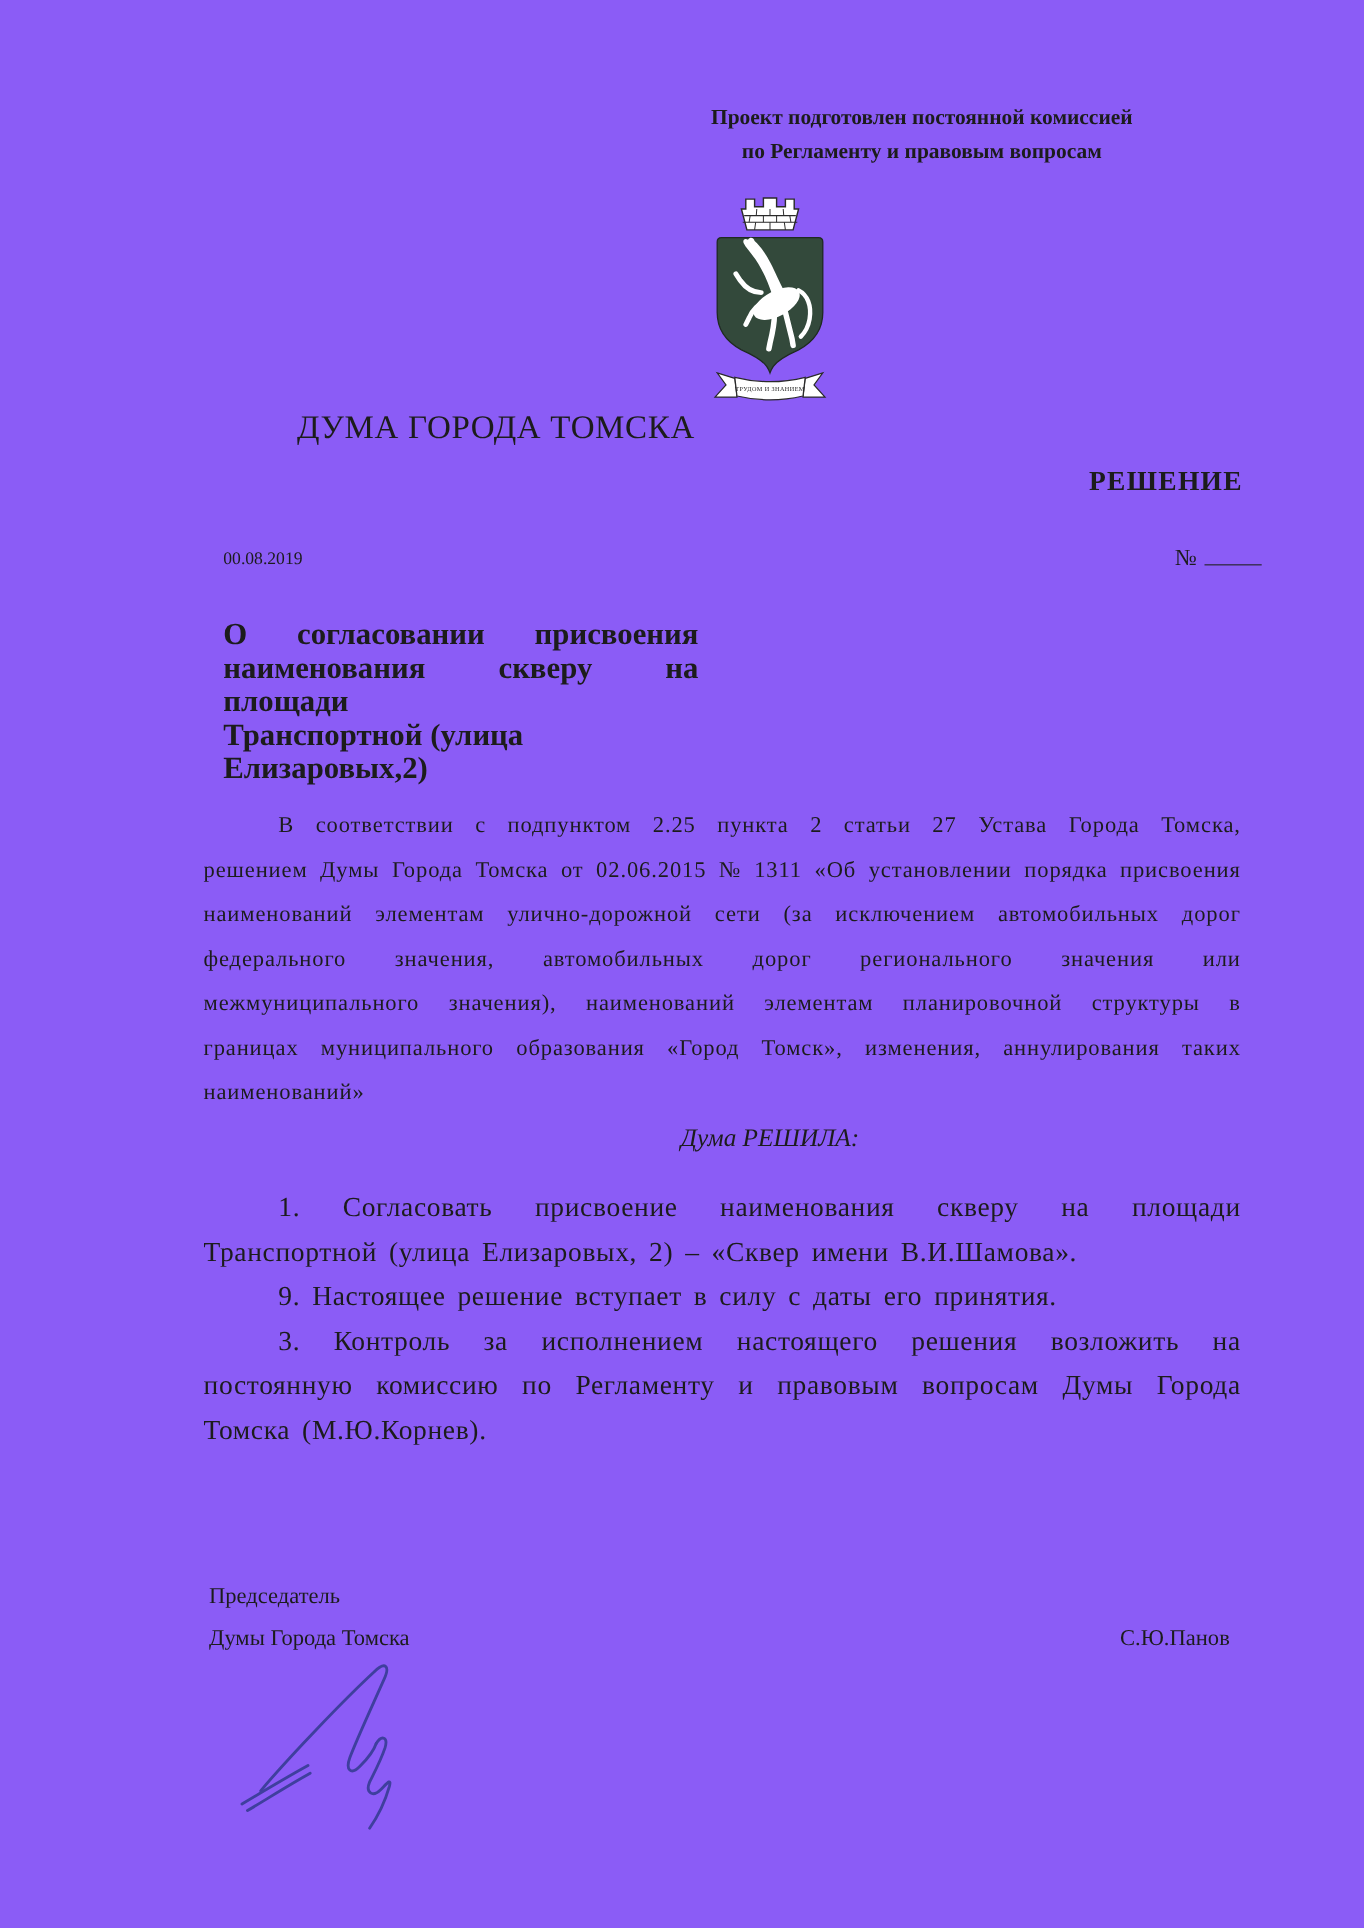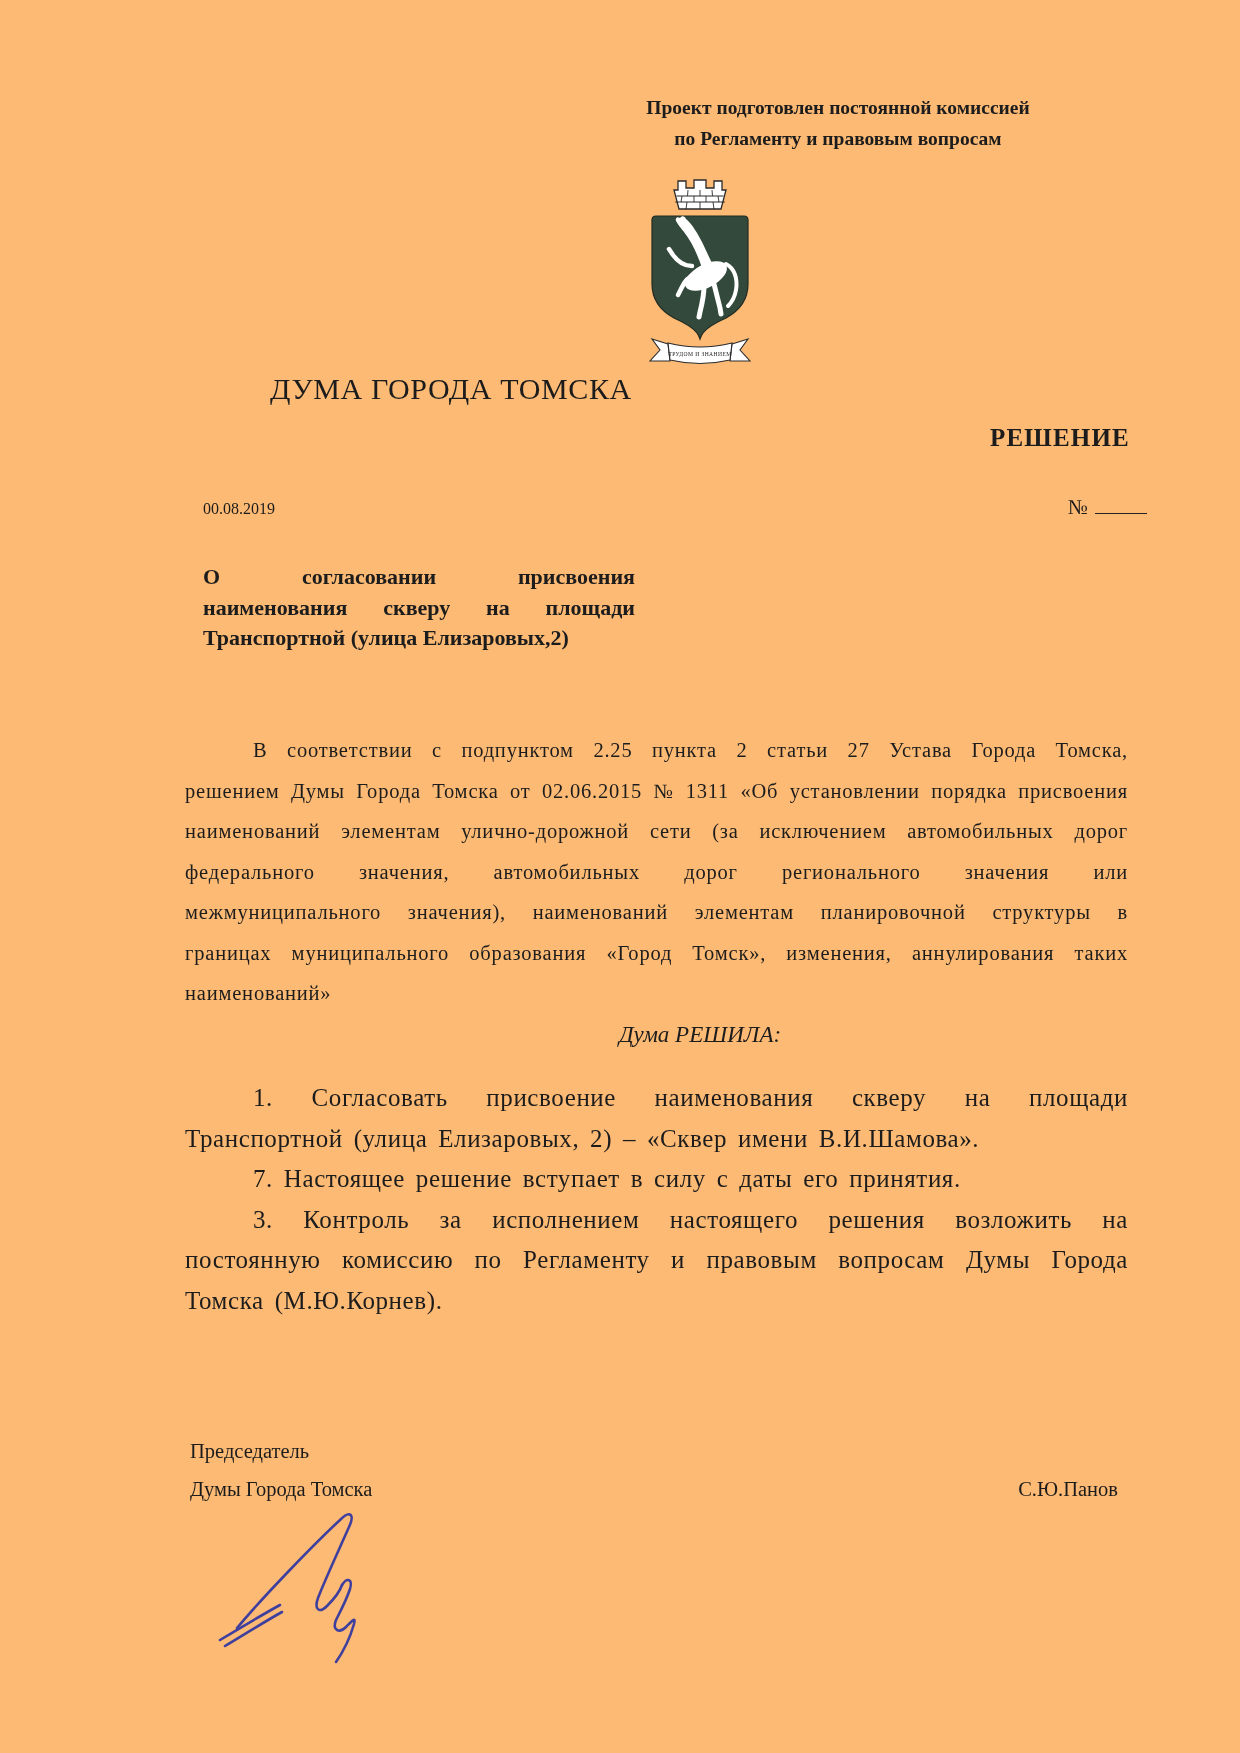--- a/index.html
+++ b/index.html
@@ -1,17 +1,17 @@
 <!DOCTYPE html>
 <html lang="ru"><head>
 <meta charset="utf-8">
 <style>
   html,body { margin:0; padding:0; background:#ffffff; }
   .page {
-    position:relative; width:1240px; height:1753px; background:#fdba74;
+    position:relative; width:1240px; height:1753px; background:#8b5cf6;
     font-family:"Liberation Serif", serif; color:#1c1c1c; overflow:hidden;
   }
   
   .header-note {
     position:absolute; top:92px; right:172px; width:460px;
     text-align:center; font-weight:bold; font-size:19.5px; line-height:31px;
   }
   
   .emblem { position:absolute; left:640px; top:176px; width:120px; height:192px; }
   svg text { font-family:"Liberation Serif", serif; }
@@ -22,21 +22,21 @@
   }
   .doctype {
     position:absolute; left:270px; top:424px; width:860px; margin:0;
     text-align:right; font-size:25px; font-weight:bold; letter-spacing:1.2px;
   }
   
   .meta-date { position:absolute; left:203px; top:500px; font-size:16px; }
   .meta-num  { position:absolute; left:1068px; top:492px; font-size:21px; white-space:nowrap; }
   .num-blank { display:inline-block; width:52px; height:1em; border-bottom:1.6px solid #222; margin-left:7px; vertical-align:baseline; }
   
-  .subject { position:absolute; left:203px; top:562px; width:432px; font-size:22px; font-weight:bold; line-height:30.5px; }
+  .subject { position:absolute; left:203px; top:562px; width:432px; font-size:28px; font-weight:bold; line-height:30.5px; }
   .subject .jline { text-align:justify; text-align-last:justify; }
   
   .preamble {
     position:absolute; left:185px; top:730px; width:943px; margin:0;
     font-size:20.5px; line-height:40.5px; text-align:justify; text-indent:68px;
     letter-spacing:0.8px; word-spacing:5px;
   }
   .resolved { position:absolute; left:270px; top:1022px; width:860px; text-align:center; font-size:23px;font-style:italic; }
   .items {
     position:absolute; left:185px; top:1078px; width:943px;
@@ -100,21 +100,21 @@
     <div class="jline">наименования скверу на площади</div>
     <div>Транспортной (улица Елизаровых,2)</div>
   </div>
 
   <p class="preamble">В соответствии с подпунктом 2.25 пункта 2 статьи 27 Устава Города Томска, решением Думы Города Томска от 02.06.2015 № 1311 «Об установлении порядка присвоения наименований элементам улично-дорожной сети (за исключением автомобильных дорог федерального значения, автомобильных дорог регионального значения или межмуниципального значения), наименований элементам планировочной структуры в границах муниципального образования «Город Томск», изменения, аннулирования таких наименований»</p>
 
   <div class="resolved">Дума РЕШИЛА:</div>
 
   <div class="items">
     <p>1. Согласовать присвоение наименования скверу на площади Транспортной (улица Елизаровых, 2) – «Сквер имени В.И.Шамова».</p>
-    <p>7. Настоящее решение вступает в силу с даты его принятия.</p>
+    <p>9. Настоящее решение вступает в силу с даты его принятия.</p>
     <p>3. Контроль за исполнением настоящего решения возложить на постоянную комиссию по Регламенту и правовым вопросам Думы Города Томска (М.Ю.Корнев).</p>
   </div>
 
   <div class="sig-pos">
     <div>Председатель</div>
     <div>Думы Города Томска</div>
   </div>
   <div class="sig-name">С.Ю.Панов</div>
 
   <svg class="sig-draw" viewBox="0 0 185 165" xmlns="http://www.w3.org/2000/svg">

